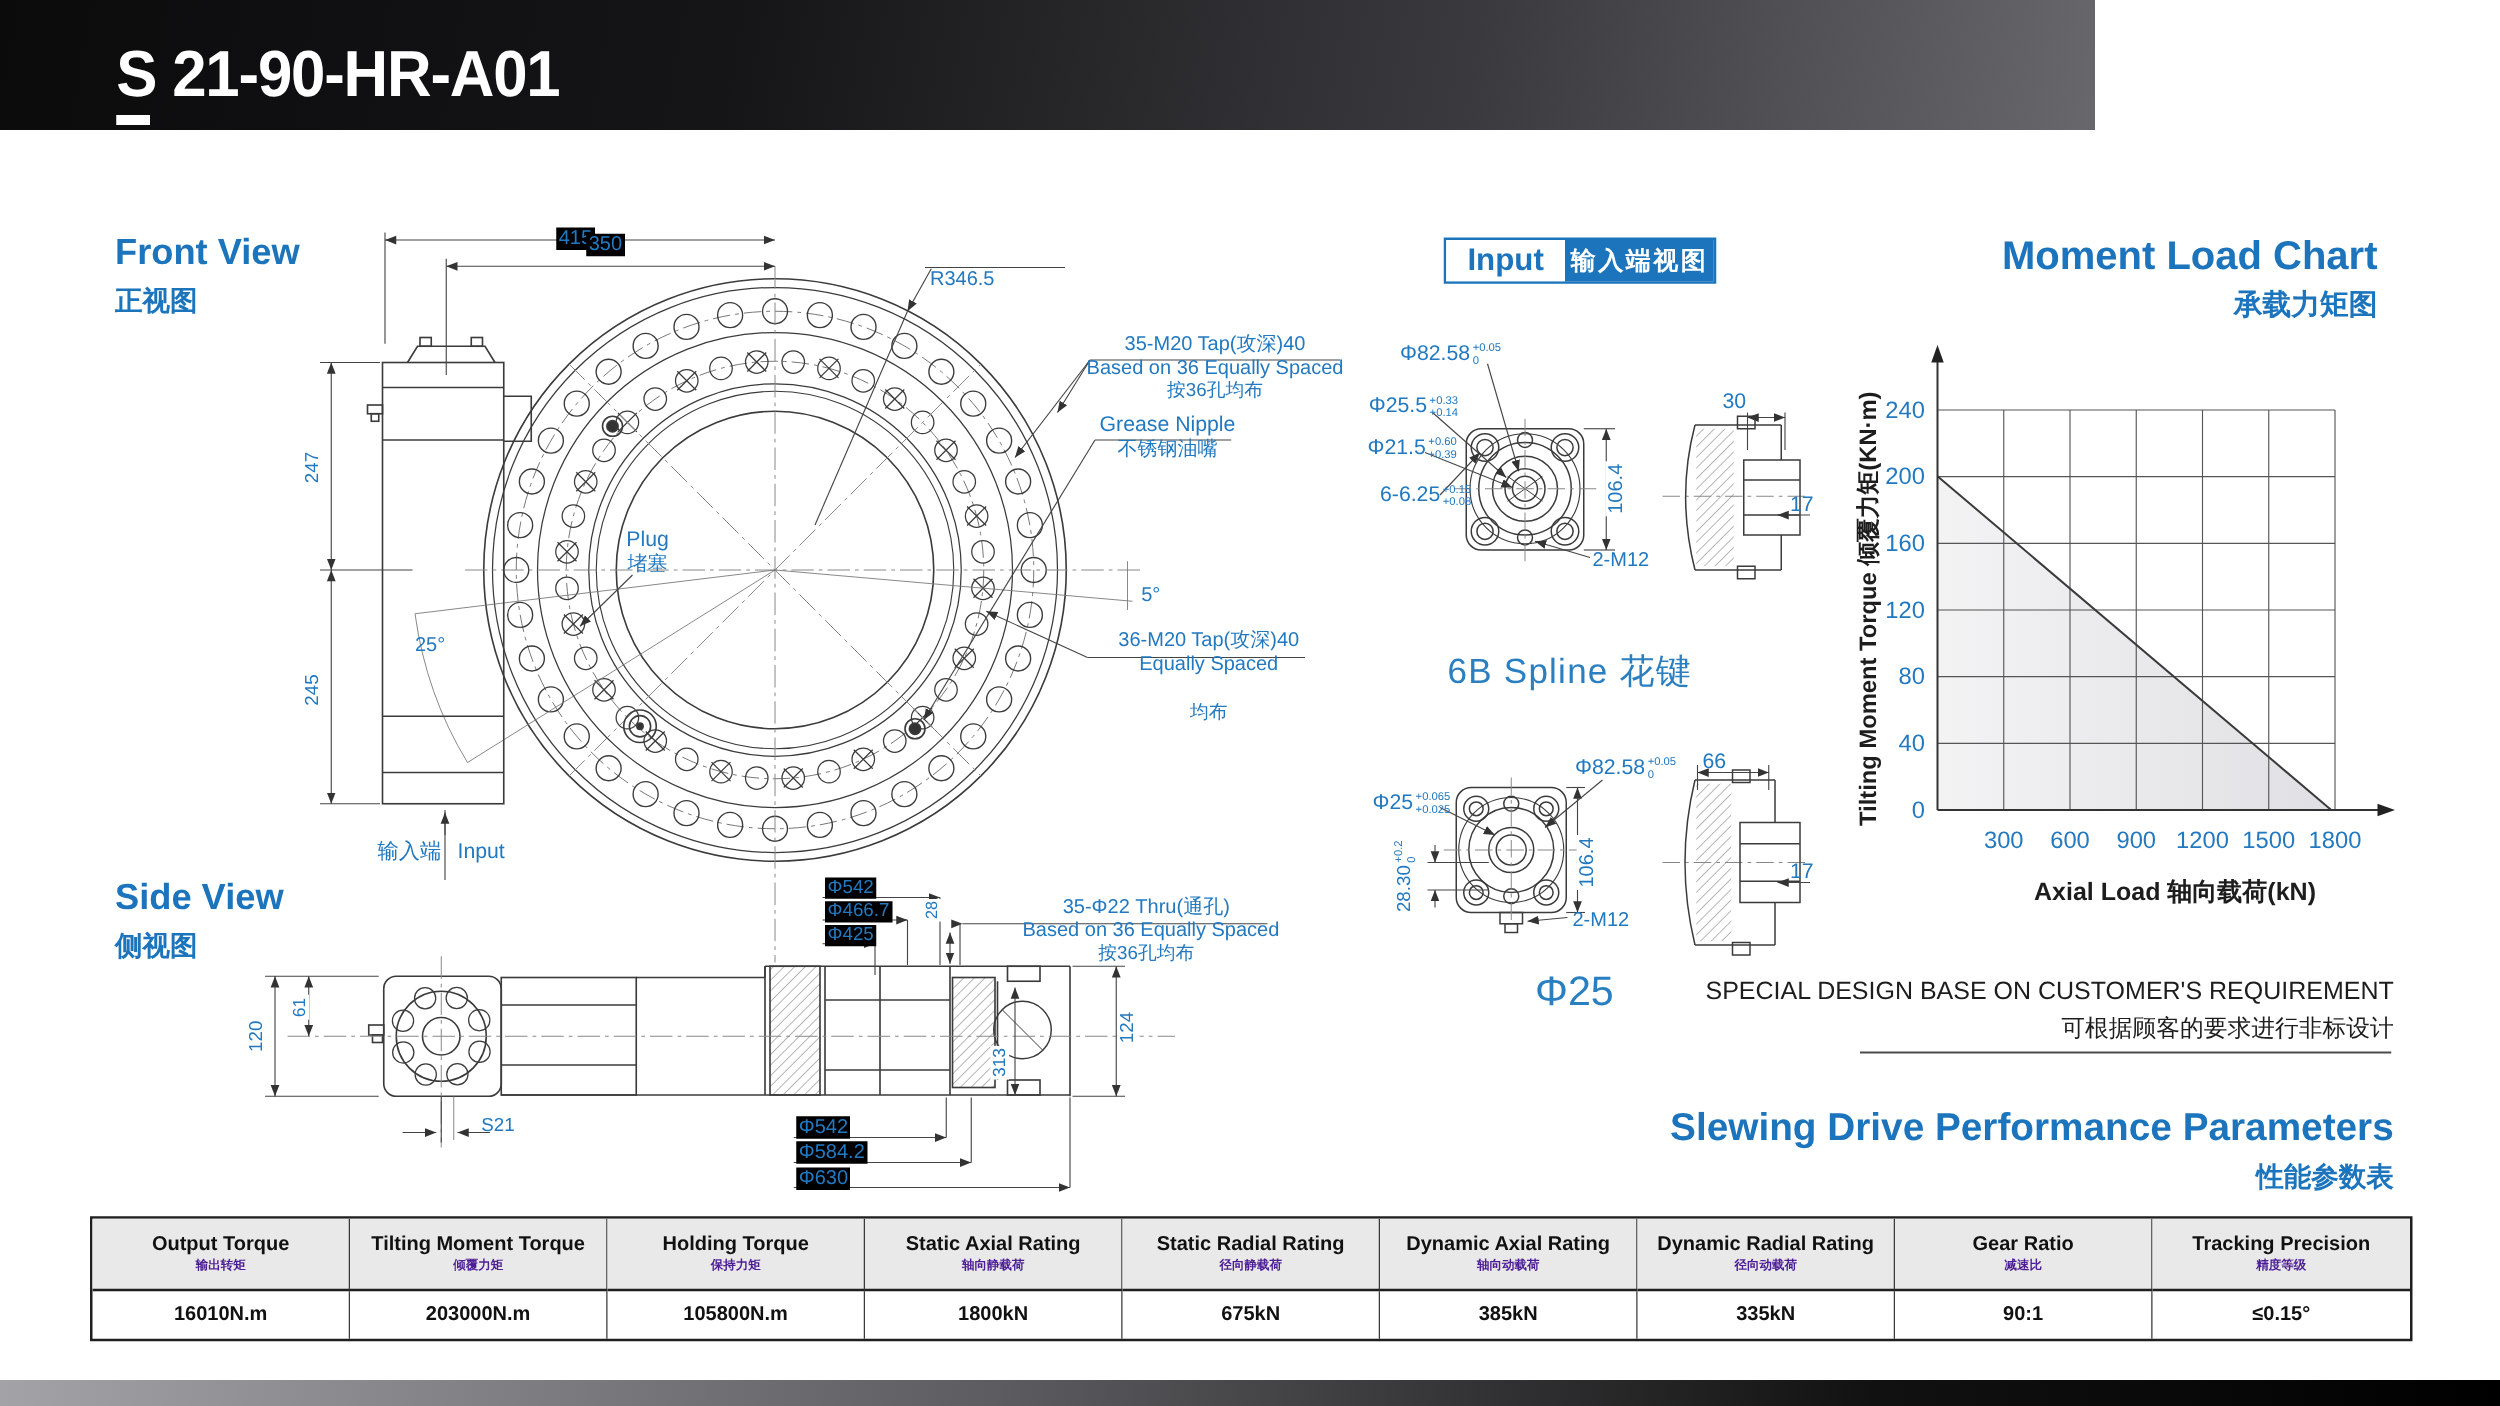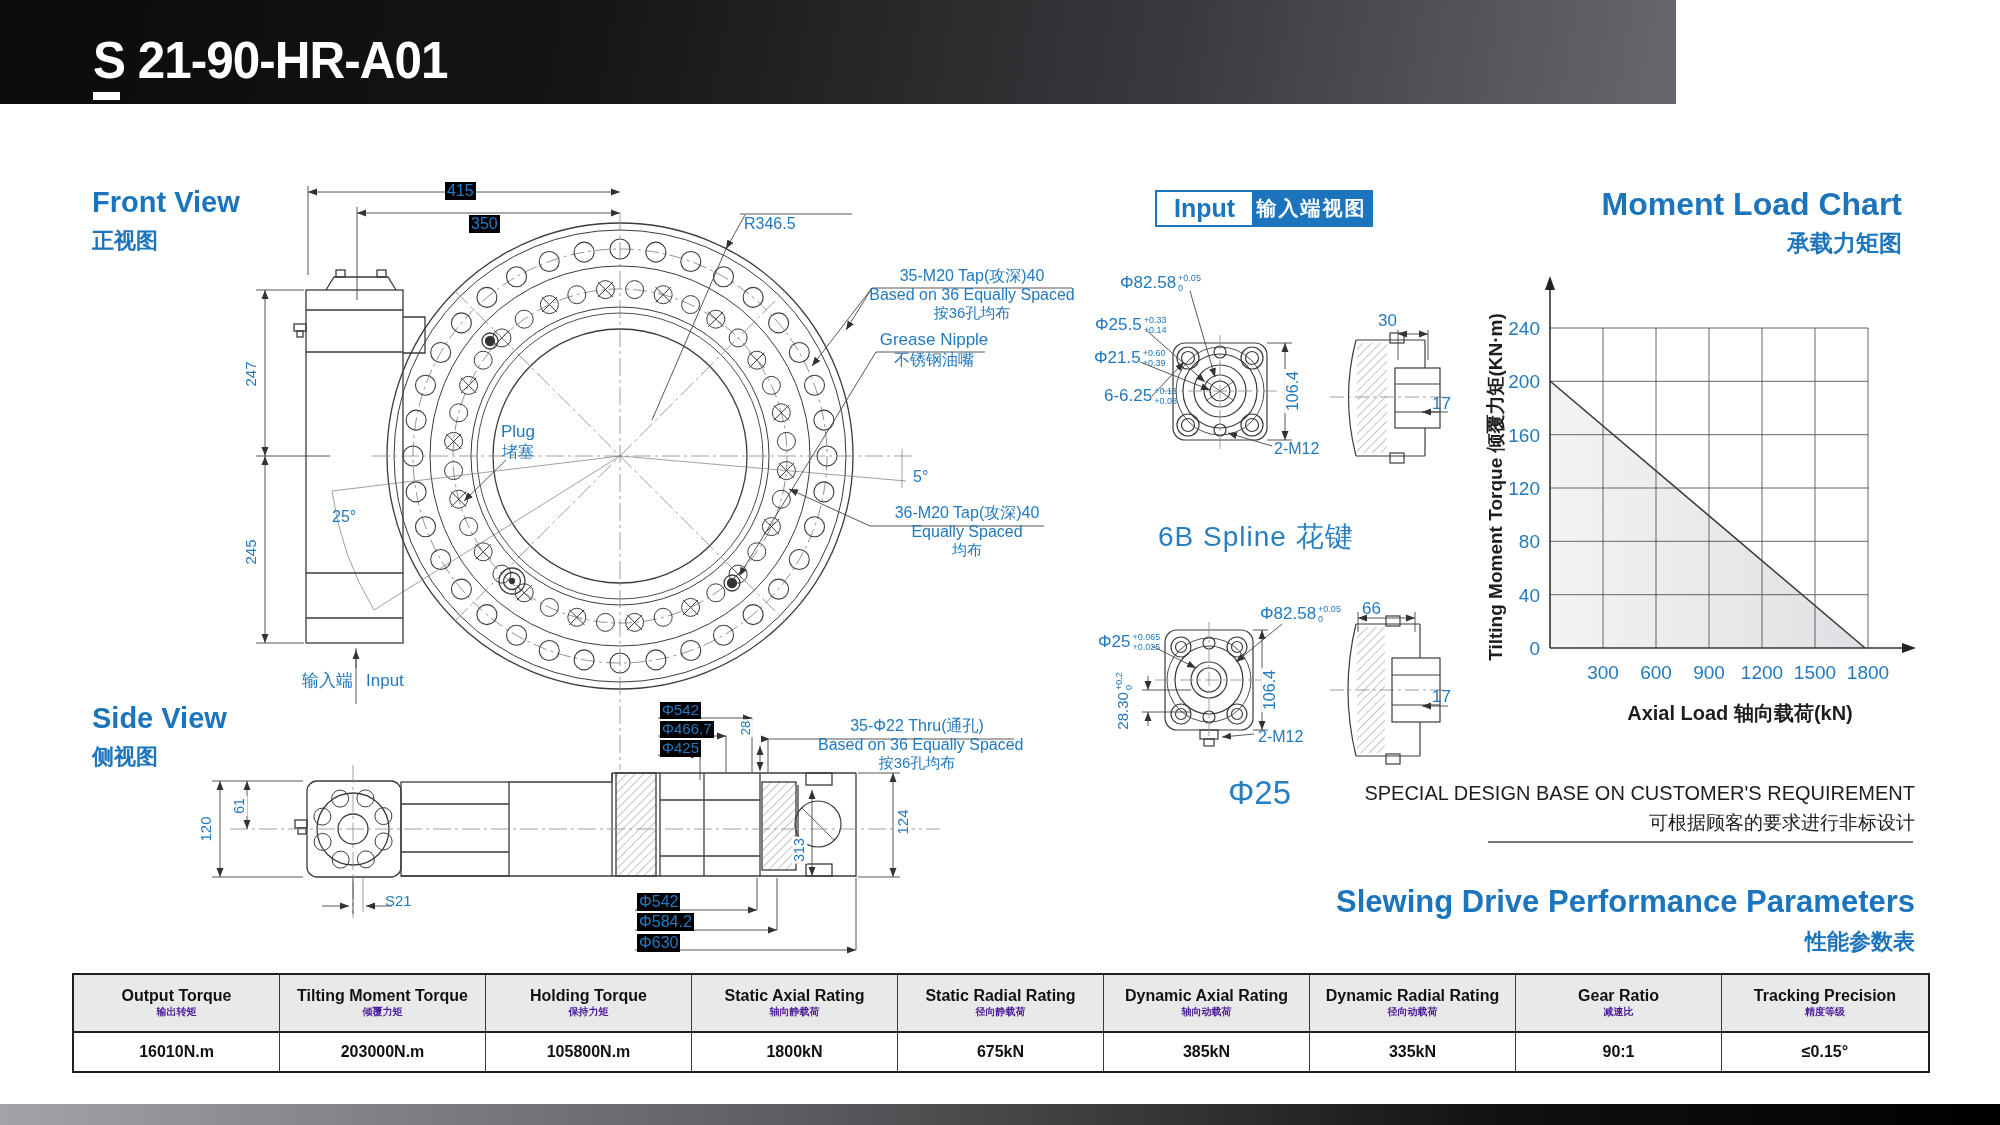--- a/index.html
+++ b/index.html
@@ -472,41 +472,41 @@
       <polygon points="1902,643 1916,648 1902,653" fill="#222"></polygon>
       <polygon points="1545,290 1550,276 1555,290" fill="#222"></polygon>
     </g>
 
     <line x1="1488" y1="842" x2="1913" y2="842" stroke="#4a4a4a" stroke-width="1.5"></line>
   </svg>
 
   <div class="bt" style="left:92px;top:186px;font-size:29px;">Front View</div>
   <div class="bt" style="left:92px;top:226px;font-size:22px;text-align:center;">正视图</div>
   <div class="dlab" style="left:445px;top:182px;font-size:16px;">415</div>
-  <div class="dlab" style="left:469px;top:215px;font-size:16px;">350</div>
+  <div class="dlab" style="left:469px;top:187px;font-size:16px;">350</div>
   <div class="vlab" style="left:251px;top:374px;">247</div>
   <div class="vlab" style="left:251px;top:552px;">245</div>
   <div class="dlab nobg" style="left:742px;top:195px;font-size:16px;margin-top:20px;">R346.5</div>
   <div class="cobl" style="left:868px;top:266px;width:208px;">
     <div>35-M20 Tap(攻深)40</div>
     <div>Based on 36 Equally Spaced</div>
     <div style="font-size:15px;">按36孔均布</div>
   </div>
   <div class="cobl" style="left:878px;top:330px;width:112px;">
     <div style="font-size:17px;">Grease Nipple</div>
     <div>不锈钢油嘴</div>
   </div>
   <div class="cobl" style="left:488px;top:422px;width:60px;">
     <div style="font-size:17px;">Plug</div>
     <div>堵塞</div>
   </div>
   <div class="cobl" style="left:886px;top:503px;width:162px;">
     <div>36-M20 Tap(攻深)40</div>
     <div>Equally Spaced</div>
-    <div style="font-size:15px;">均布</div>
+    <div style="font-size:15px;margin-top:20px;">均布</div>
   </div>
   <div class="dlab nobg" style="left:911px;top:468px;font-size:16px;">5°</div>
   <div class="dlab nobg" style="left:330px;top:508px;font-size:16px;">25°</div>
   <div class="dlab nobg" style="left:300px;top:672px;font-size:17px;">输入端</div>
   <div class="dlab nobg" style="left:364px;top:672px;font-size:17px;">Input</div>
 
   <div class="bt" style="left:92px;top:702px;font-size:29px;">Side View</div>
   <div class="bt" style="left:92px;top:742px;font-size:22px;">侧视图</div>
   <div class="vlab" style="left:206px;top:829px;">120</div>
   <div class="vlab" style="left:240px;top:806px;font-size:14px;">61</div>

